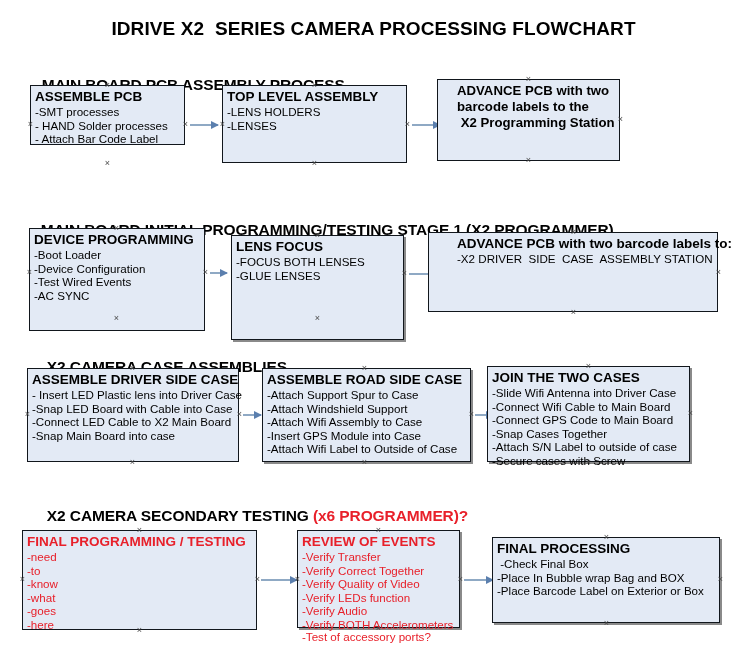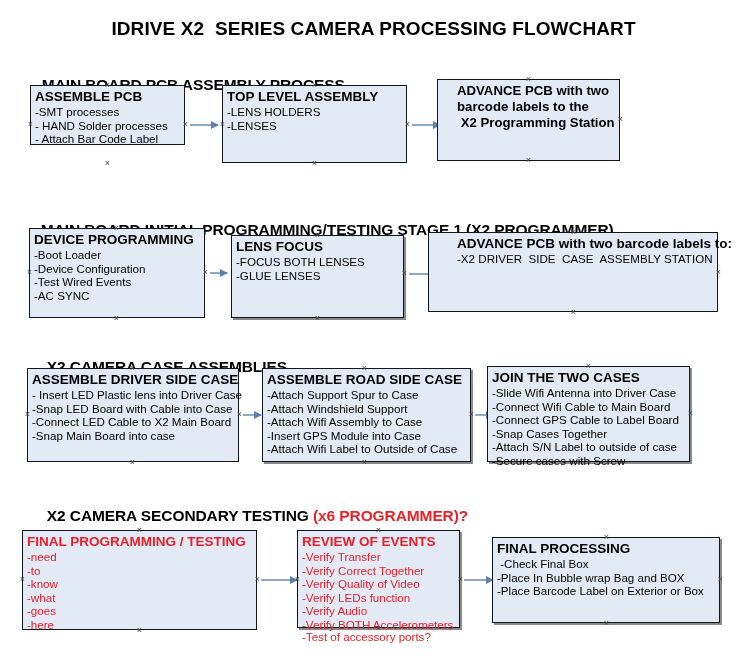--- a/index.html
+++ b/index.html
@@ -161,35 +161,35 @@
     <div class="box-line bold"> X2 Programming Station</div>
   </div>
   <div class="handle" style="left:525px; top:76px;"></div>
   <div class="handle" style="left:525px; top:157px;"></div>
   <div class="handle" style="left:617px; top:116px;"></div>
 
   <div class="section-header" style="left:24px; top:203px;">
     <span>MAIN BOARD INITIAL PROGRAMMING/TESTING STAGE 1 (X2 PROGRAMMER)</span>
   </div>
 
-  <div class="flow-box" style="left:29px; top:228px; width:176px; height:90px;">
+  <div class="flow-box" style="left:29px; top:228px; width:176px; height:103px;">
     <div class="box-title">DEVICE PROGRAMMING</div>
     <div class="box-line">-Boot Loader</div>
     <div class="box-line">-Device Configuration</div>
     <div class="box-line">-Test Wired Events</div>
     <div class="box-line">-AC SYNC</div>
   </div>
   <div class="handle" style="left:113px; top:225px;"></div>
   <div class="handle" style="left:113px; top:315px;"></div>
   <div class="handle" style="left:26px; top:269px;"></div>
   <div class="handle" style="left:202px; top:269px;"></div>
 
   <div class="connector" style="left:210px; top:272px; width:17px;"></div>
 
-  <div class="flow-box shadowed" style="left:231px; top:235px; width:173px; height:83px;">
+  <div class="flow-box shadowed" style="left:231px; top:235px; width:173px; height:105px;">
     <div class="box-title">LENS FOCUS</div>
     <div class="box-line">-FOCUS BOTH LENSES</div>
     <div class="box-line">-GLUE LENSES</div>
   </div>
   <div class="handle" style="left:314px; top:232px;"></div>
   <div class="handle" style="left:314px; top:315px;"></div>
   <div class="handle" style="left:401px; top:270px;"></div>
 
   <div class="connector" style="left:409px; top:273px; width:28px;"></div>
 
@@ -230,21 +230,21 @@
   <div class="handle" style="left:361px; top:365px;"></div>
   <div class="handle" style="left:361px; top:459px;"></div>
   <div class="handle" style="left:468px; top:411px;"></div>
 
   <div class="connector" style="left:475px; top:414px; width:18px;"></div>
 
   <div class="flow-box shadowed" style="left:487px; top:366px; width:203px; height:96px;">
     <div class="box-title">JOIN THE TWO CASES</div>
     <div class="box-line">-Slide Wifi Antenna into Driver Case</div>
     <div class="box-line">-Connect Wifi Cable to Main Board</div>
-    <div class="box-line">-Connect GPS Cable to Label Board</div>
+    <div class="box-line">-Connect GPS Code to Main Board</div>
     <div class="box-line">-Snap Cases Together</div>
     <div class="box-line">-Attach S/N Label to outside of case</div>
     <div class="box-line">-Secure cases with Screw</div>
   </div>
   <div class="handle" style="left:585px; top:363px;"></div>
   <div class="handle" style="left:585px; top:459px;"></div>
   <div class="handle" style="left:687px; top:410px;"></div>
 
   <div class="section-header" style="left:30px; top:489px;">
     <span>X2 CAMERA SECONDARY TESTING </span><span class="accent">(x6 PROGRAMMER)?</span>

